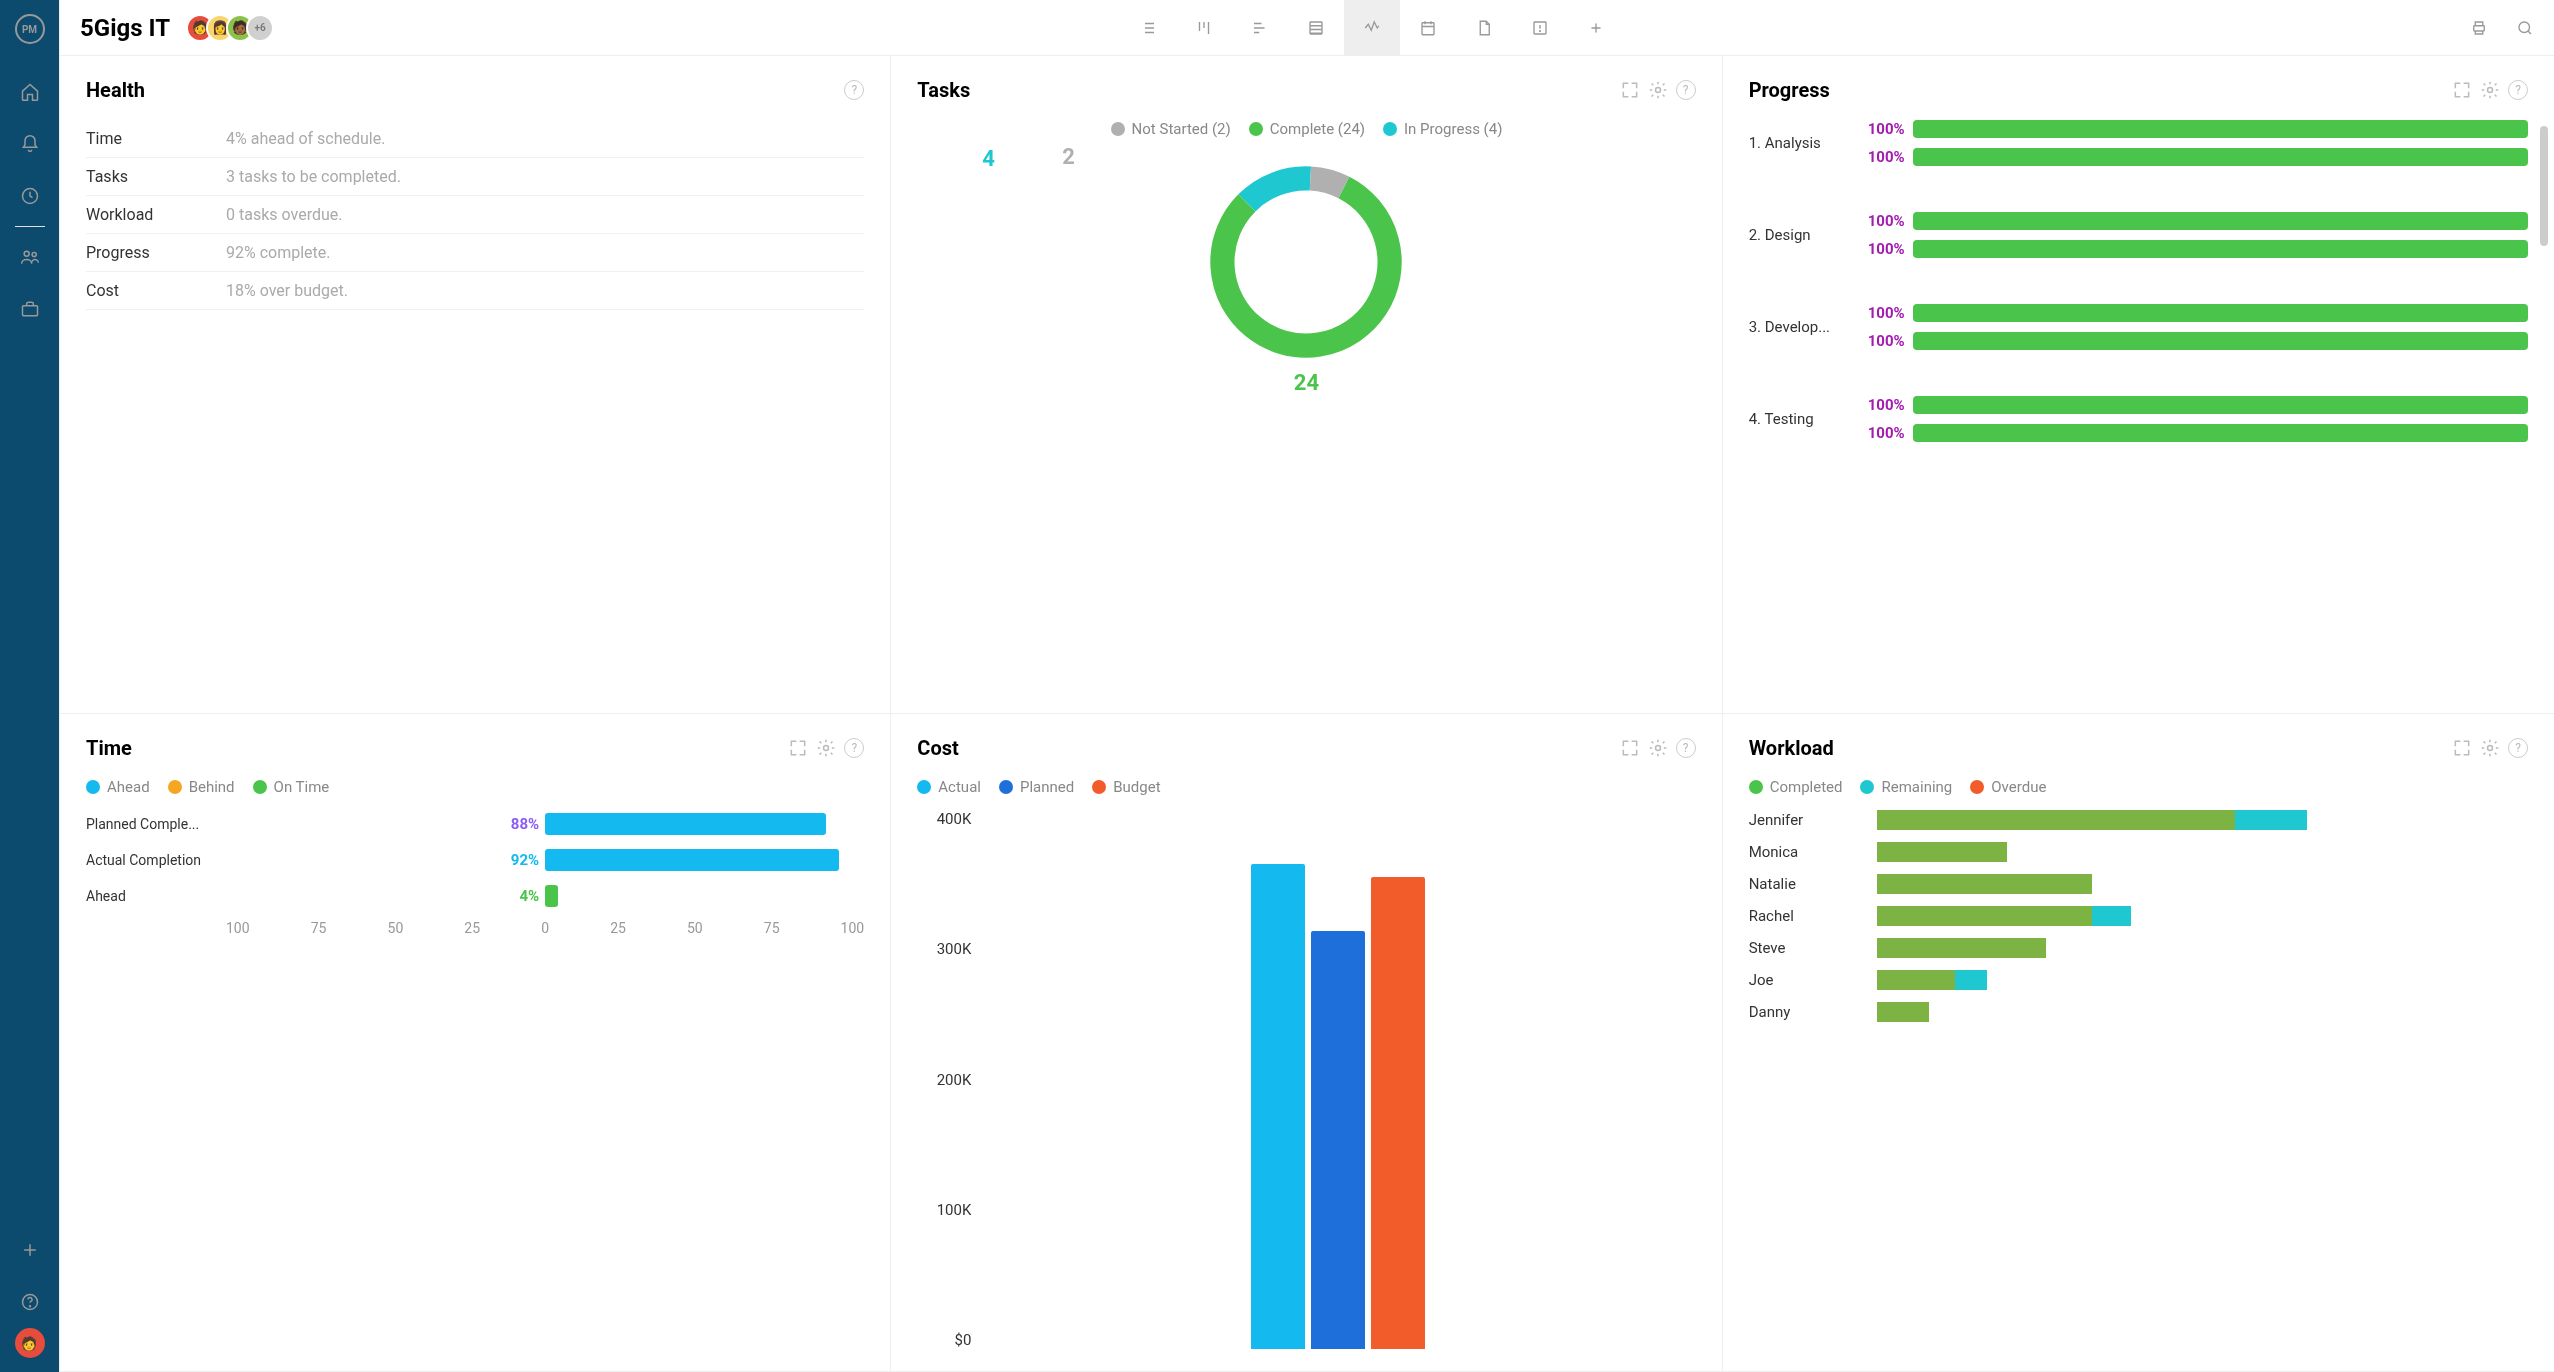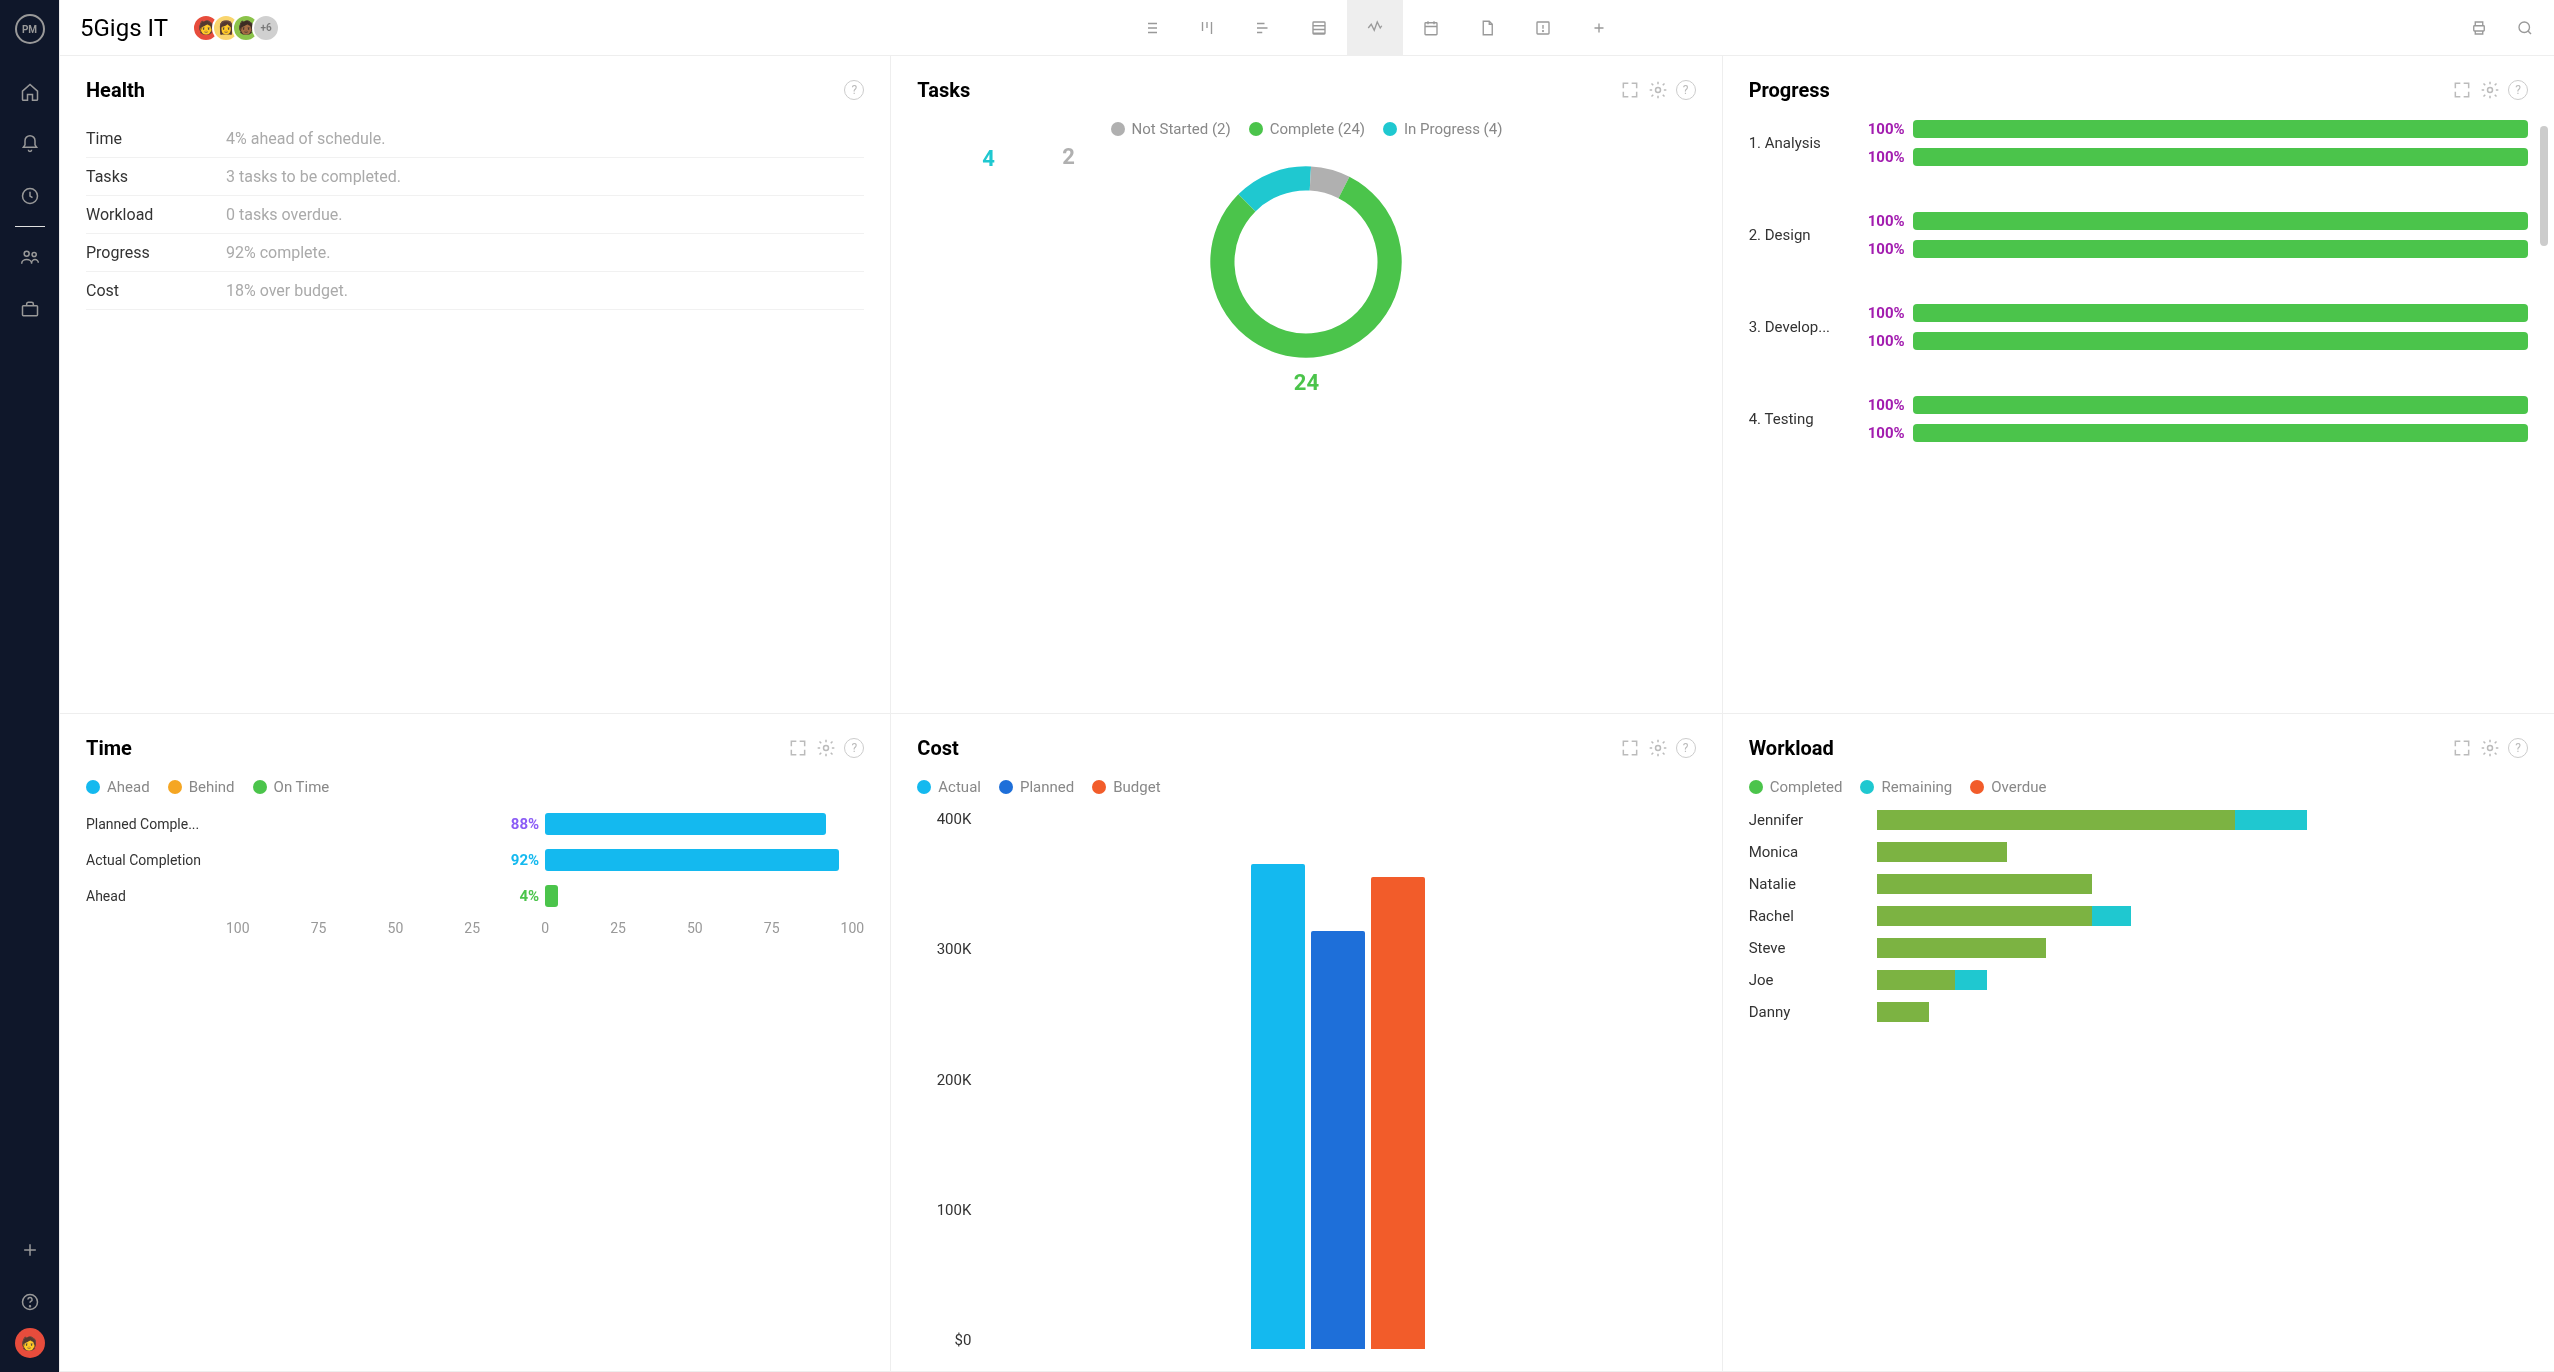--- a/index.html
+++ b/index.html
@@ -1,28 +1,28 @@
 <!DOCTYPE html>
 <html><head>
 <meta charset="utf-8">
 <style>
 * { box-sizing: border-box; margin: 0; padding: 0; }
 body { font-family: -apple-system, BlinkMacSystemFont, "Segoe UI", Roboto, Helvetica, Arial, sans-serif; background: #fff; color: #000; overflow: hidden; }
 .app { display: flex; height: 100vh; }
-.left-rail { width: 60px; background: #0f172a; border-right: 1px solid #eee; display: flex; flex-direction: column; align-items: center; padding-top: 14px; }
+.left-rail { width: 60px; background: #0c4a6e; border-right: 1px solid #eee; display: flex; flex-direction: column; align-items: center; padding-top: 14px; }
 .logo { width: 30px; height: 30px; border: 2px solid #999; border-radius: 50%; display: flex; align-items: center; justify-content: center; font-size: 10px; font-weight: 700; color: #999; margin-bottom: 22px; }
 .rail-icon { width: 24px; height: 24px; margin: 14px 0; color: #999; display: flex; align-items: center; justify-content: center; cursor: pointer; }
 .rail-icon svg { width: 20px; height: 20px; }
 .rail-divider { width: 30px; height: 1px; background: #e0e0e0; margin: 4px 0; }
 .rail-spacer { flex: 1; }
 .rail-avatar { width: 30px; height: 30px; border-radius: 50%; background: #e74c3c; margin-bottom: 14px; display: flex; align-items: center; justify-content: center; font-size: 13px; }
 
 .main { flex: 1; display: flex; flex-direction: column; }
 .topbar { height: 56px; border-bottom: 1px solid #eee; display: flex; align-items: center; padding: 0 20px; }
-.project-title { font-size: 24px; font-weight: 400; margin-right: 24px; }
+.project-title { font-size: 24px; font-weight: 700; margin-right: 16px; }
 .avatars { display: flex; align-items: center; }
 .avatar { width: 28px; height: 28px; border-radius: 50%; border: 2px solid #fff; margin-left: -8px; display: flex; align-items: center; justify-content: center; font-size: 13px; }
 .avatar:first-child { margin-left: 0; }
 .avatar-more { background: #d0d0d0; color: #777; font-size: 10px; font-weight: 600; border: 2px solid #fff; }
 .top-center { flex: 1; display: flex; justify-content: center; }
 .view-tabs { display: flex; }
 .view-tab { width: 56px; height: 56px; display: flex; align-items: center; justify-content: center; color: #999; cursor: pointer; }
 .view-tab.active { background: #eee; }
 .view-tab svg { width: 18px; height: 18px; }
 .top-right { display: flex; gap: 28px; }

